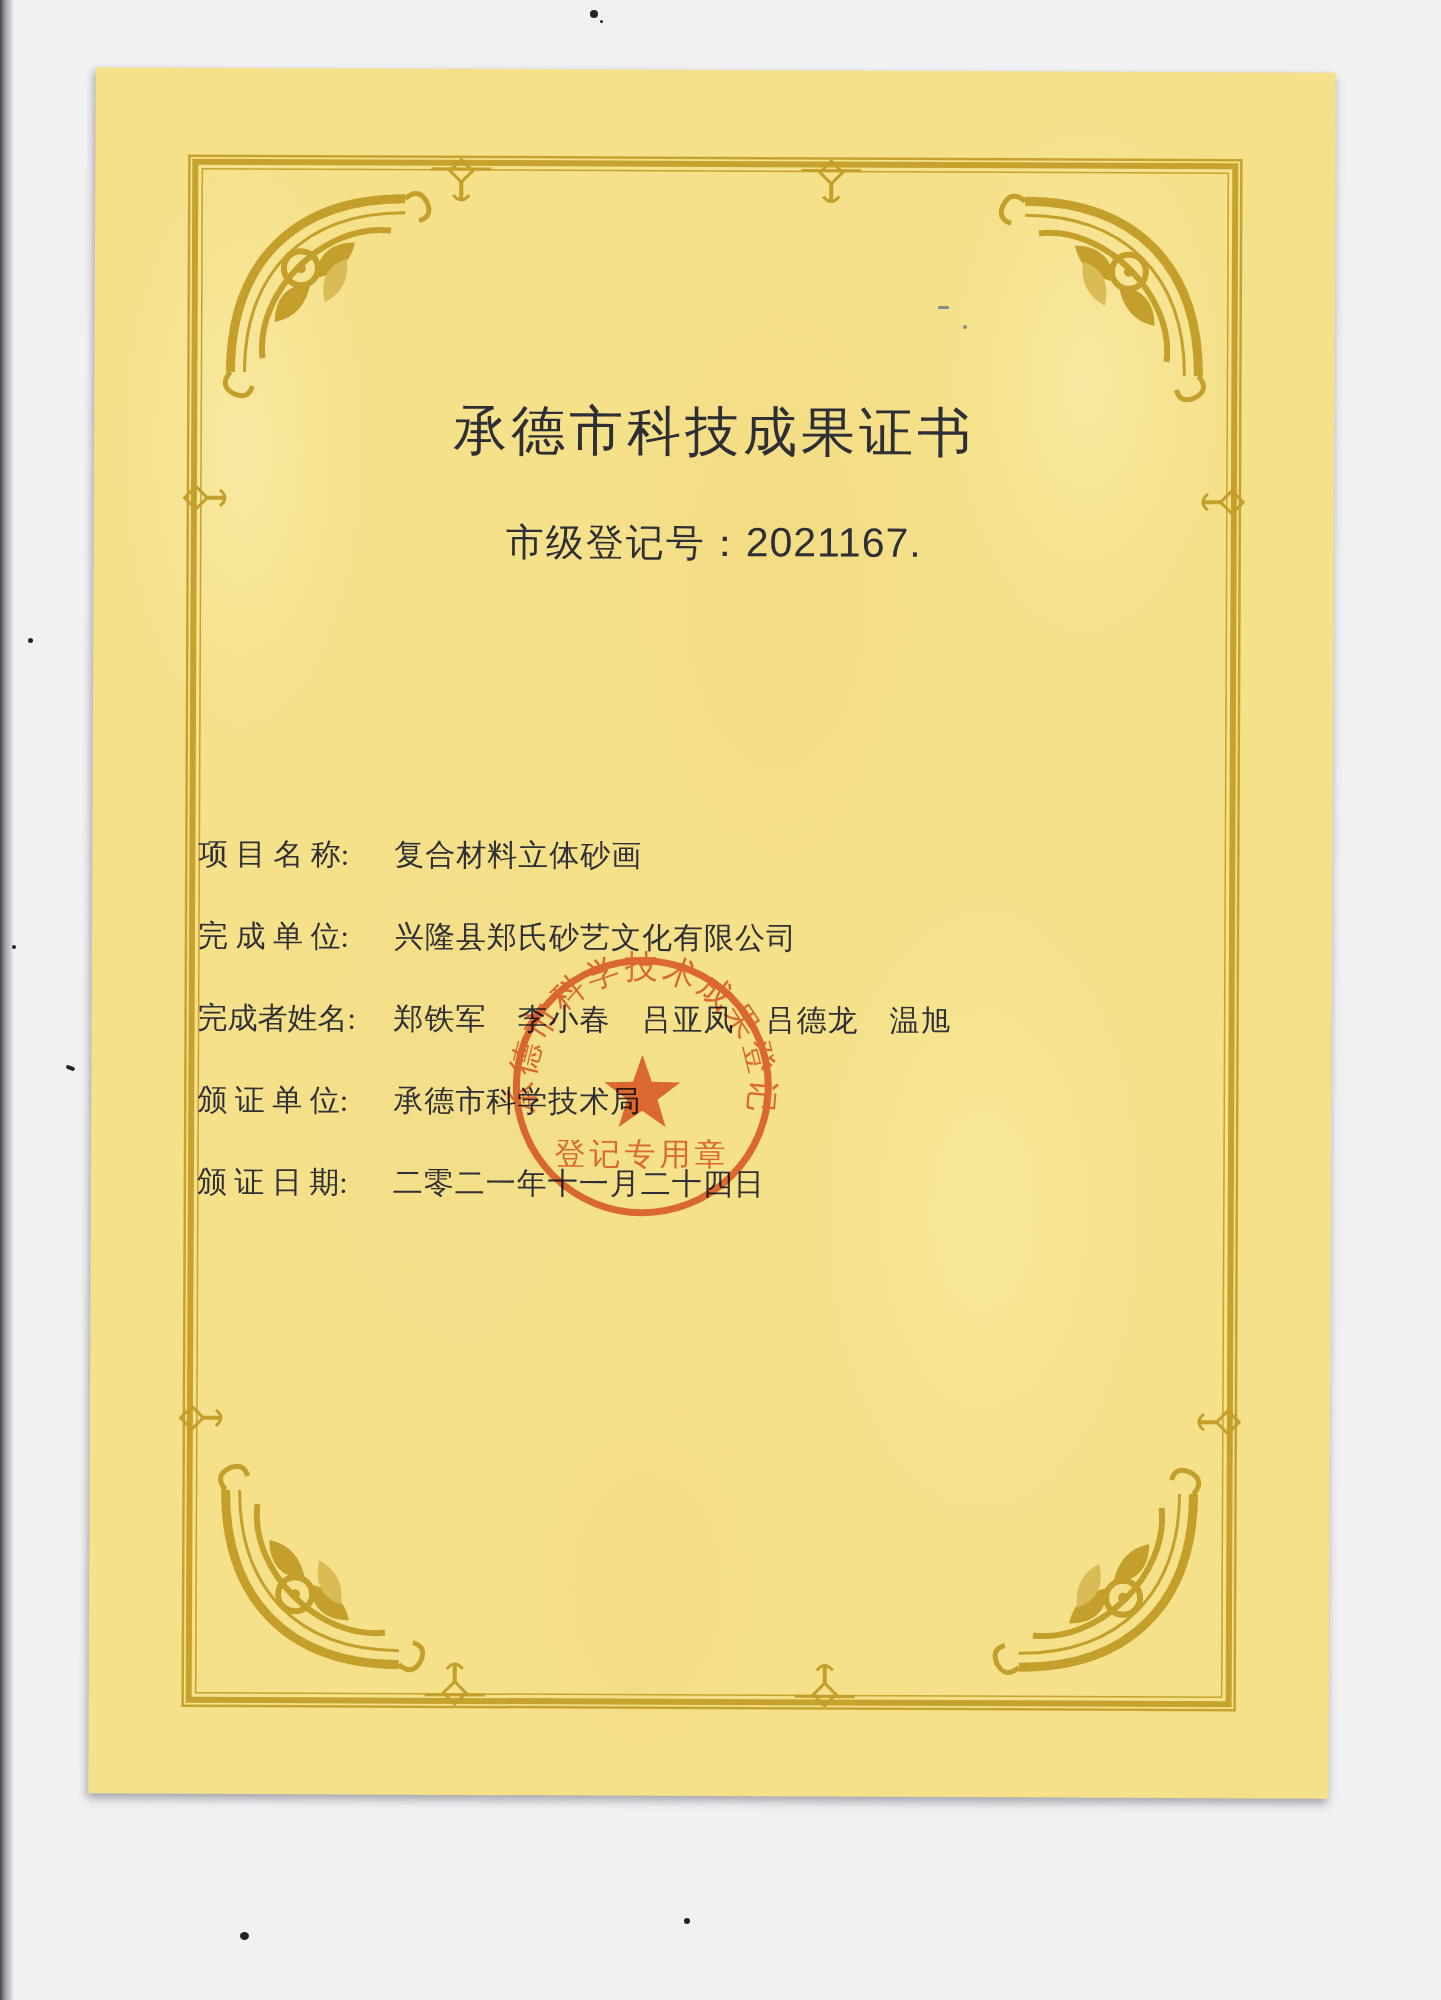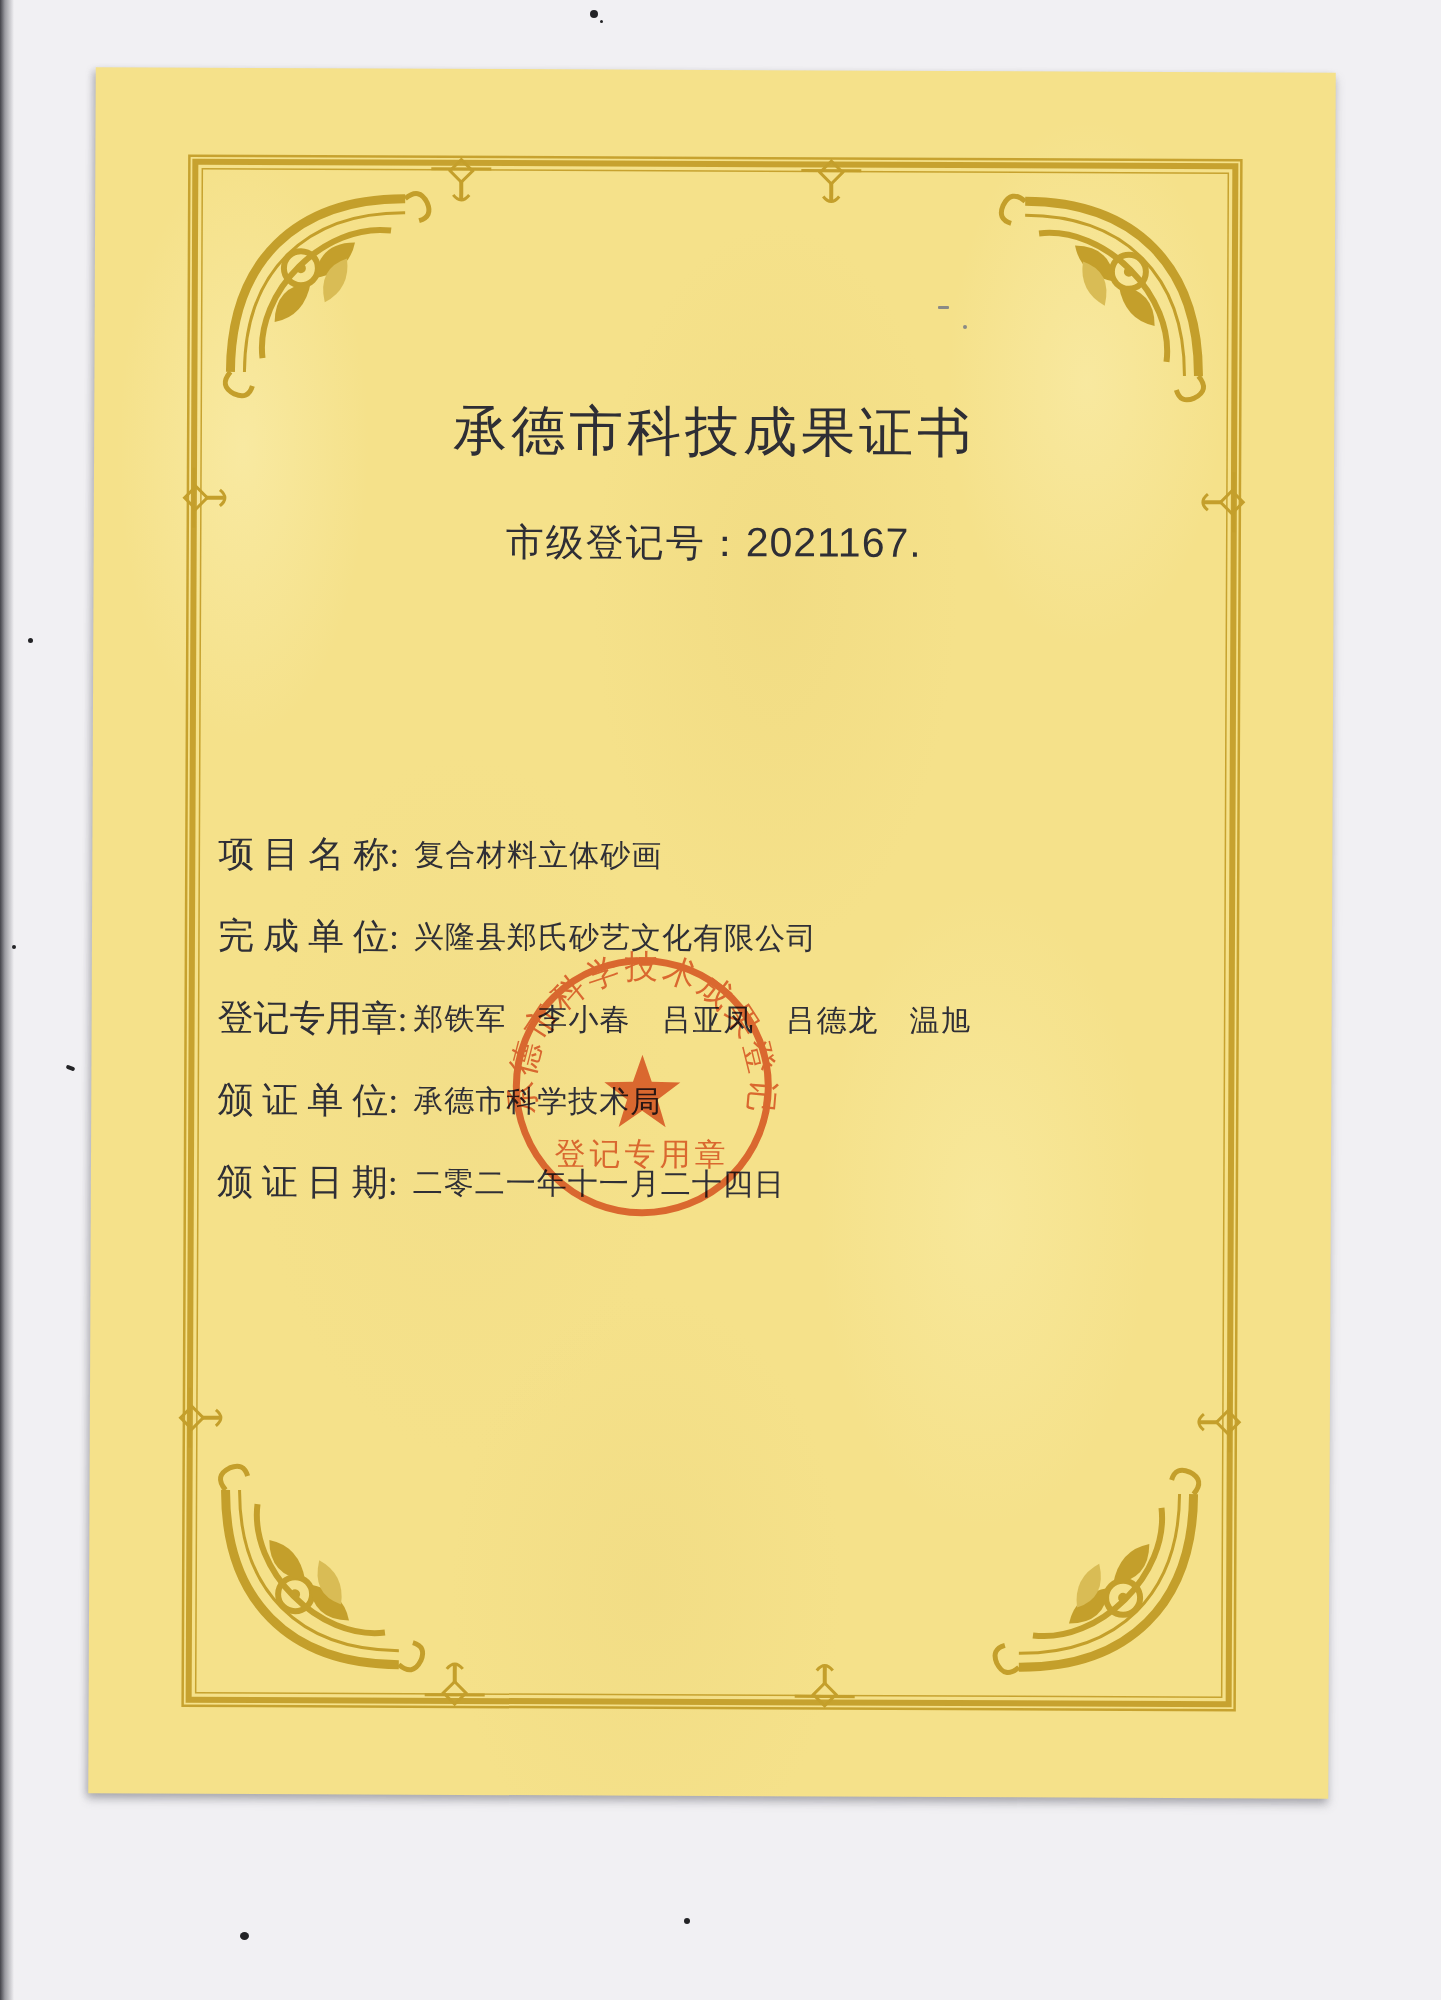--- a/index.html
+++ b/index.html
@@ -34,21 +34,21 @@
   .reg{
     position:absolute;left:0;top:448px;width:100%;
     text-align:center;font-size:38px;letter-spacing:2px;color:#2e2e35;
   }
   .regnum{
     font-family:"Liberation Sans","DejaVu Sans",sans-serif;
     font-size:41px;letter-spacing:1px;text-align:center;
   }
   .fields{position:absolute;left:106px;top:745px;width:1000px;}
   .row{height:82px;display:flex;align-items:center;color:#2f2f36;}
-  .row .label{width:196px;font-size:36px;flex:none;padding-left:20px;}
+  .row .label{width:196px;font-size:30px;flex:none;}
   .row .value{font-size:30px;letter-spacing:1px;}
   .seal{
     position:absolute;left:411px;top:877px;width:280px;height:280px;
     mix-blend-mode:multiply;opacity:.82;
   }
   .speck{position:absolute;background:#232326;border-radius:50%;z-index:9;}
 </style>
 </head>
 <body>
 
@@ -104,21 +104,21 @@
     <div class="fields">
       <div class="row">
         <span class="label">项 目 名 称:</span>
         <span class="value">复合材料立体砂画</span>
       </div>
       <div class="row">
         <span class="label">完 成 单 位:</span>
         <span class="value">兴隆县郑氏砂艺文化有限公司</span>
       </div>
       <div class="row">
-        <span class="label">登记专用章:</span>
+        <span class="label">完成者姓名:</span>
         <span class="value">郑铁军　李小春　吕亚凤　吕德龙　温旭</span>
       </div>
       <div class="row">
         <span class="label">颁 证 单 位:</span>
         <span class="value">承德市科学技术局</span>
       </div>
       <div class="row">
         <span class="label">颁 证 日 期:</span>
         <span class="value">二零二一年十一月二十四日</span>
       </div>

